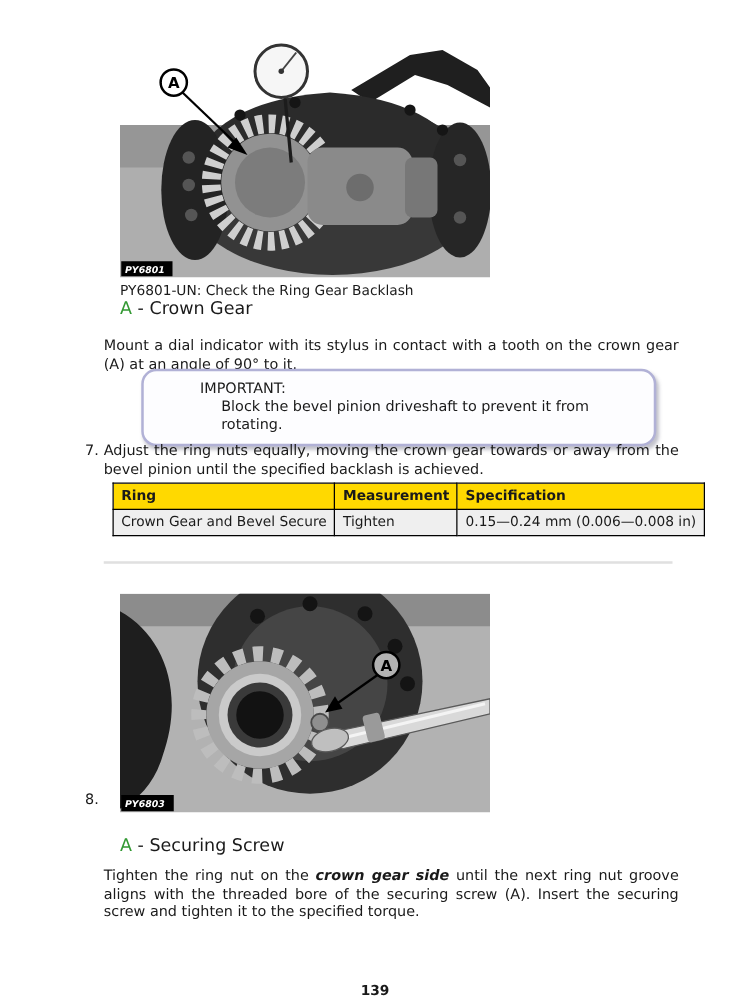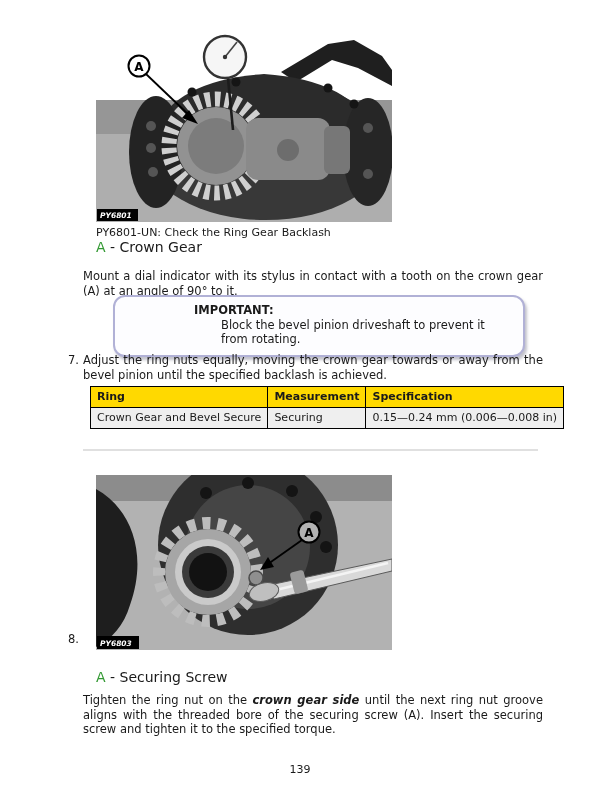--- a/index.html
+++ b/index.html
@@ -56,22 +56,22 @@
     top: 295px;
     width: 412px;
     background: #fdfdff;
     border: 2px solid #b1b1d6;
     border-radius: 12px;
     box-shadow: 2px 3px 3px rgba(120,120,140,0.45);
     padding: 6px 10px 8px 0;
     font-size: 11.5px;
     line-height: 14.5px;
   }
-  .important-label { padding-left: 79px; font-weight: bold; }
-  .important-text  { padding-left: 62px; margin-left: 44px; }
+  .important-label { padding-left: 45px; }
+  .important-text  { padding-left: 62px; }
 
   
   .step {
     position: absolute;
     left: 68px;
     width: 475px;
     display: flex;
     font-size: 11.5px;
     line-height: 14.6px;
   }
@@ -114,25 +114,25 @@
     top: 449px;
     width: 455px;
     height: 2px;
     background: #e0e0e0;
   }
 
   
   .page-number {
     position: absolute;
     left: 0;
-    top: 763px;
+    top: 786px;
     width: 100%;
     text-align: center;
     font-size: 11px;
-    font-weight: normal;
+    font-weight: bold;
   }
 
   .wm-text {
     font-size: 7.5px;
     font-weight: bold;
     font-style: italic;
     fill: #ffffff;
   }
   .callout-letter {
     font-size: 12px;
@@ -221,21 +221,21 @@
     <thead>
       <tr>
         <th class="col-item">Ring</th>
         <th class="col-meas">Measurement</th>
         <th>Specification</th>
       </tr>
     </thead>
     <tbody>
       <tr>
         <td>Crown Gear and Bevel Secure</td>
-        <td>Securing</td>
+        <td>Tighten</td>
         <td>0.15—0.24 mm (0.006—0.008 in)</td>
       </tr>
     </tbody>
   </table>
 
   <div class="separator"></div>
 
   <div class="figure" style="left:96px; top:475px;">
     <svg width="296" height="175" viewBox="0 0 296 175">
 

